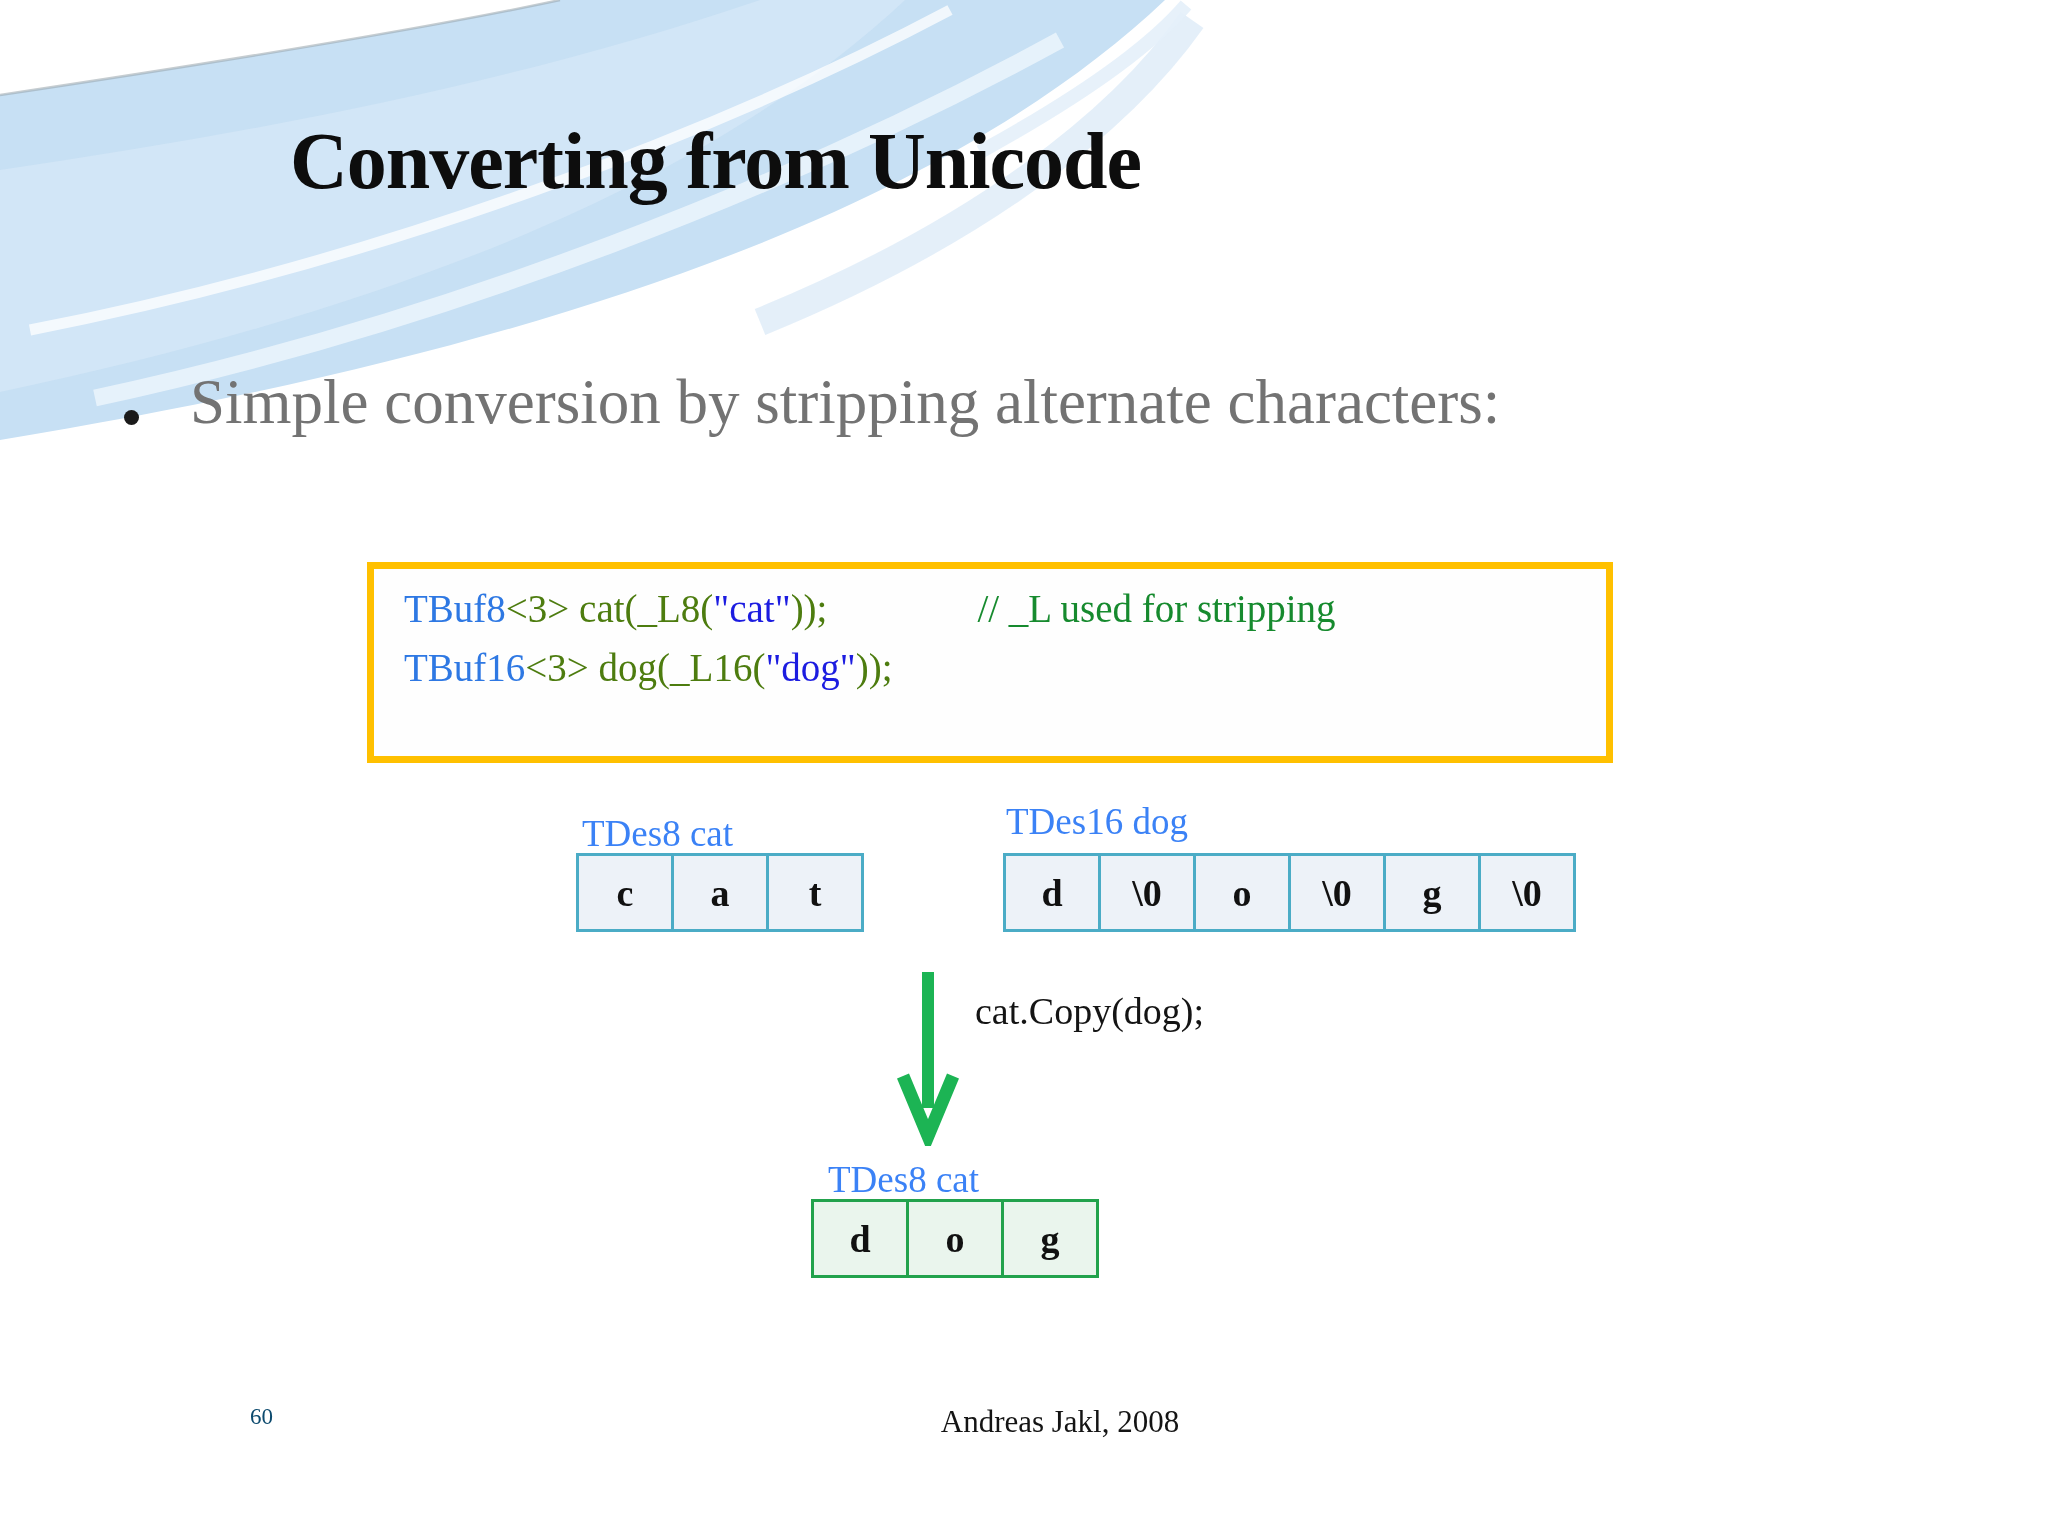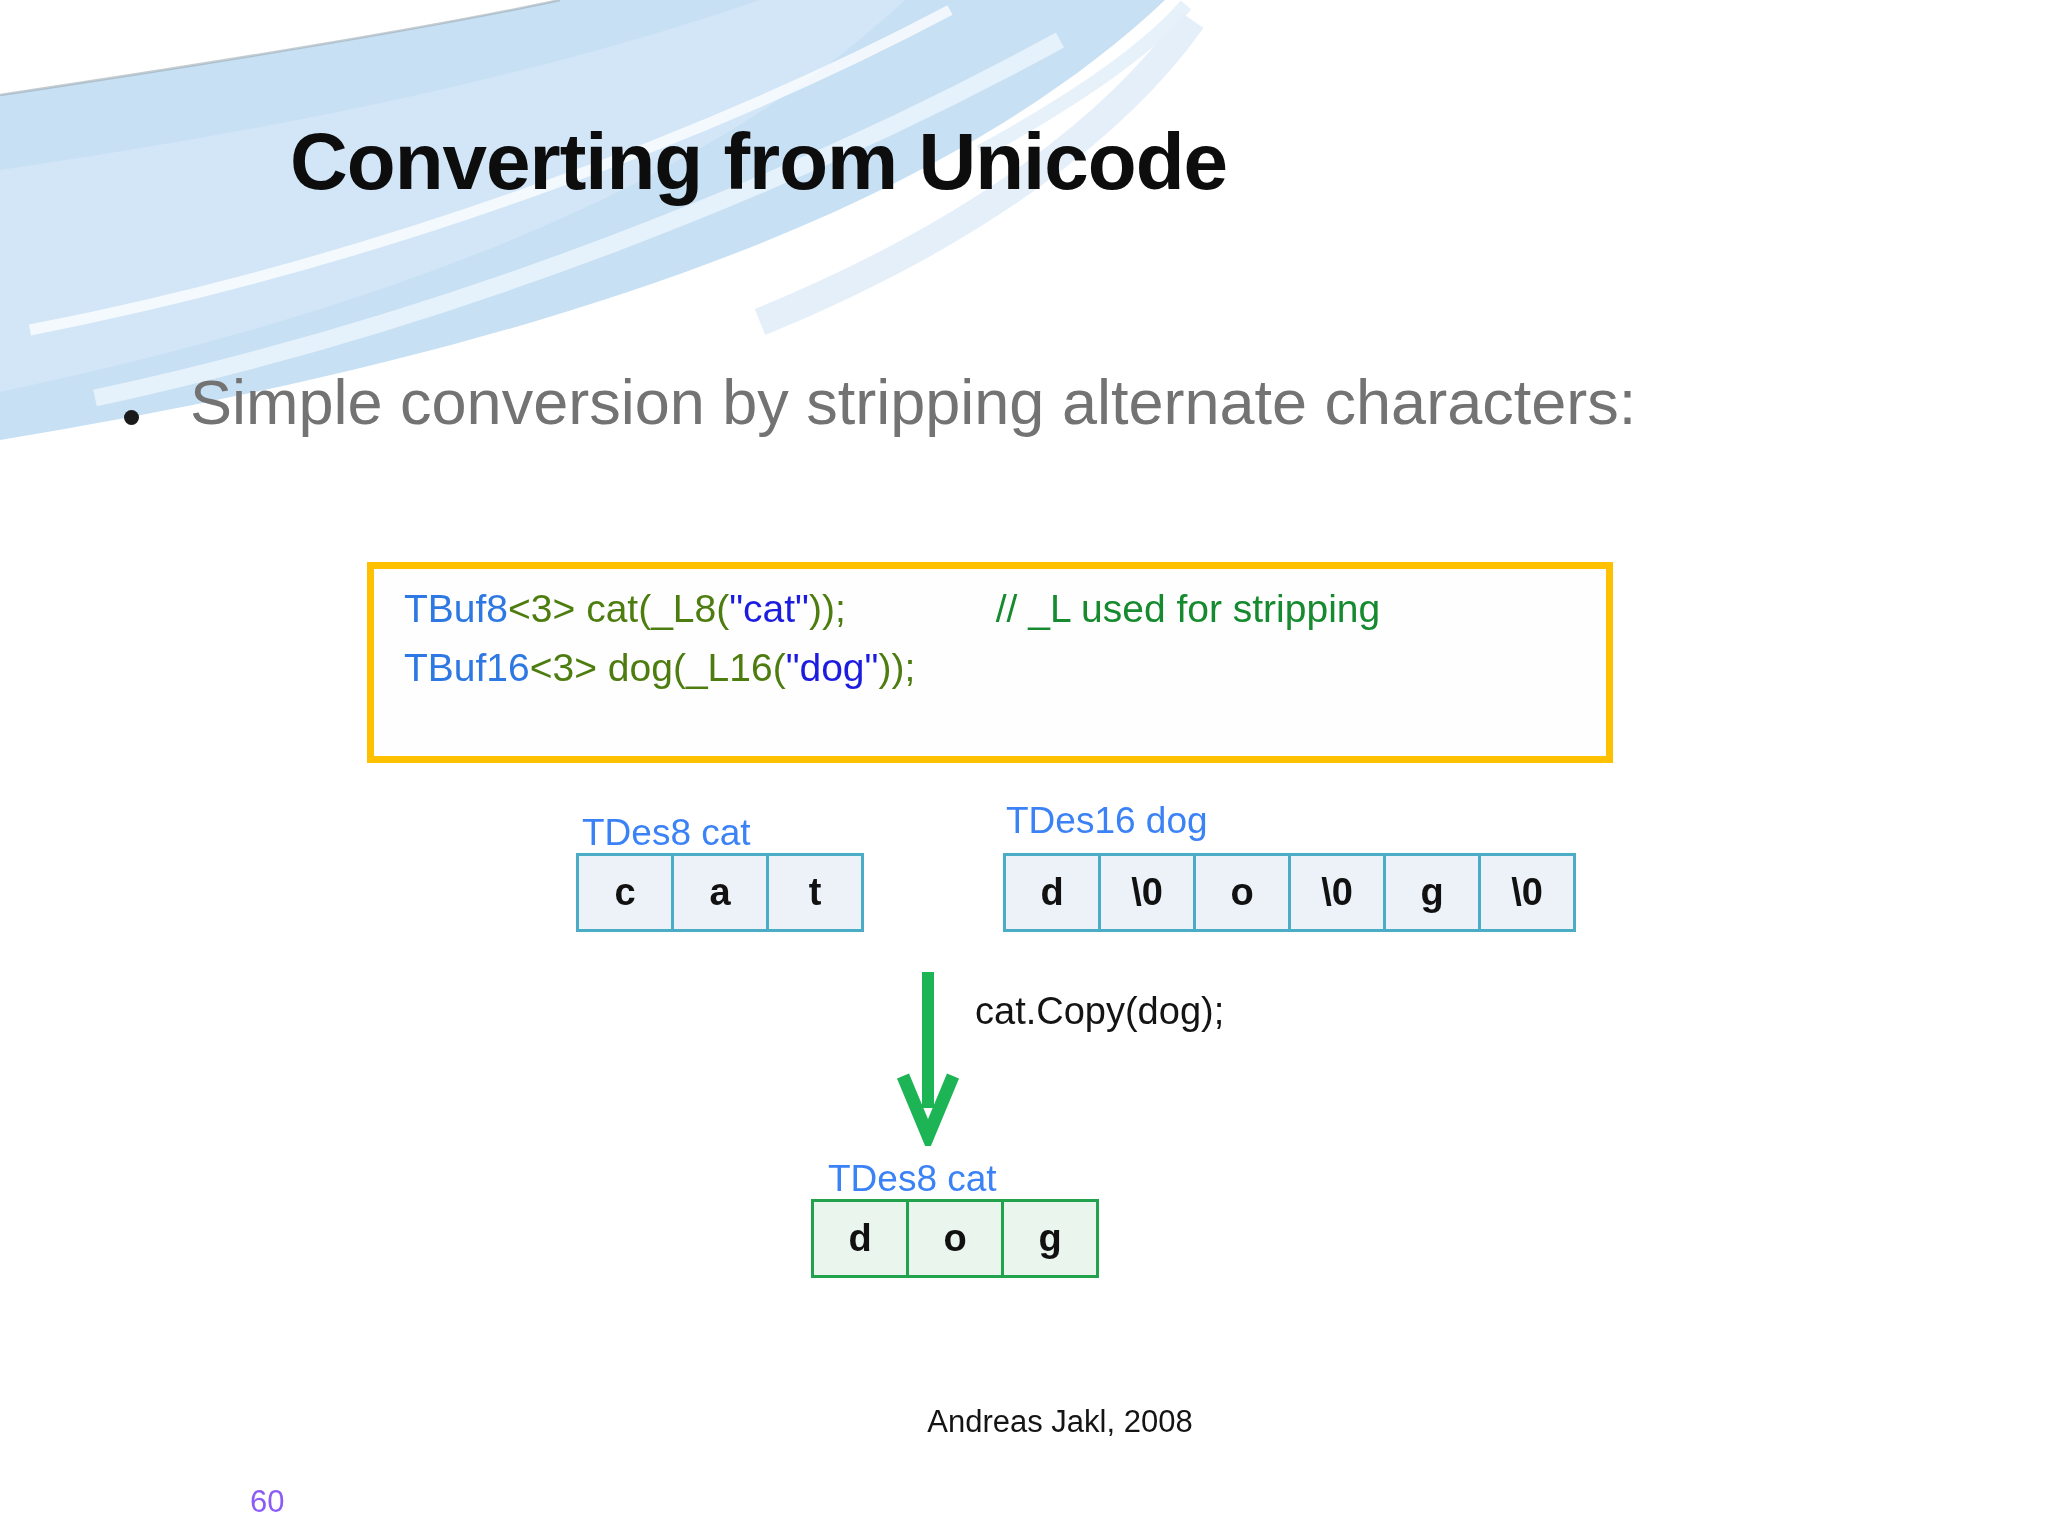--- a/index.html
+++ b/index.html
@@ -1,18 +1,18 @@
 <!DOCTYPE html>
 <html style="--box-border: #FFC000; --code-type: #2E78E3; --code-string: #1C1CE0; --code-comment: #168A2E; --cell-border-blue: #4BACC6; --cell-fill-blue: #EDF2F8; --cell-border-green: #22A24C; --cell-fill-green: #EAF5ED; --arrow-green: #1CB454;"><head>
 <meta charset="utf-8">
 <style>
   html,body{margin:0;padding:0;background:#ffffff;}
   .slide{
     position:relative;width:1744px;height:1536px;background:#ffffff;overflow:hidden;
-    font-family:Liberation Sans, sans-serif;color:#1a1a1a;
+    font-family:Liberation Serif, serif;color:#1a1a1a;
   }
   .swoosh{position:absolute;left:0;top:0;width:2048px;height:540px;}
   .title{
     position:absolute;left:290px;top:116px;font-size:80px;font-weight:700;
     color:#0d0d0d;letter-spacing:-1px;white-space:nowrap;
   }
   .bullet-row{position:absolute;left:0;top:0;width:2048px;}
   .bullet-dot{position:absolute;left:124px;top:410px;width:15px;height:15px;border-radius:50%;background:#1a1a1a;}
   .bullet-text{position:absolute;left:190px;top:366px;font-size:63px;color:#737373;white-space:nowrap;}
   .code-box{
@@ -35,21 +35,21 @@
   .buf-cell{
     width:92px;height:73px;display:flex;align-items:center;justify-content:center;
     font-size:38px;font-weight:700;color:#111;
   }
   .buf-table.blue .buf-cell{background:var(--cell-fill-blue,#EDF2F8);border-right:3px solid var(--cell-border-blue,#4BACC6);}
   .buf-table.green .buf-cell{background:var(--cell-fill-green,#EAF5ED);border-right:3px solid var(--cell-border-green,#22A24C);}
   .buf-table .buf-cell:last-child{border-right:none;}
   .copy-arrow{position:absolute;left:895px;top:968px;}
   .copy-arrow path{stroke:var(--arrow-green,#1CB454);fill:none;}
   .arrow-caption{position:absolute;left:975px;top:984px;font-size:38px;line-height:55px;color:#141414;white-space:nowrap;}
-  .footer-num{position:absolute;left:250px;top:1484px;font-size:31px;color:#8b5cf6;}
+  .footer-num{position:absolute;left:250px;top:1404px;font-size:23px;color:#0c4a6e;}
   .footer-author{position:absolute;left:0;top:1404px;width:2048px;text-align:center;font-size:31px;color:#141414;padding-left:36px;}
 </style>
 </head>
 <body>
 
 <div class="slide">
 
   <svg class="swoosh" viewBox="0 0 2048 540" aria-hidden="true">
     <path d="M0,95 C220,62 420,30 560,0 L1165,0 C980,175 640,335 0,440 Z" fill="#C7E0F4"></path>
     <path d="M0,170 C260,132 520,82 760,0 L905,0 C740,155 460,295 0,392 Z" fill="#D3E6F7" opacity="0.85"></path>

